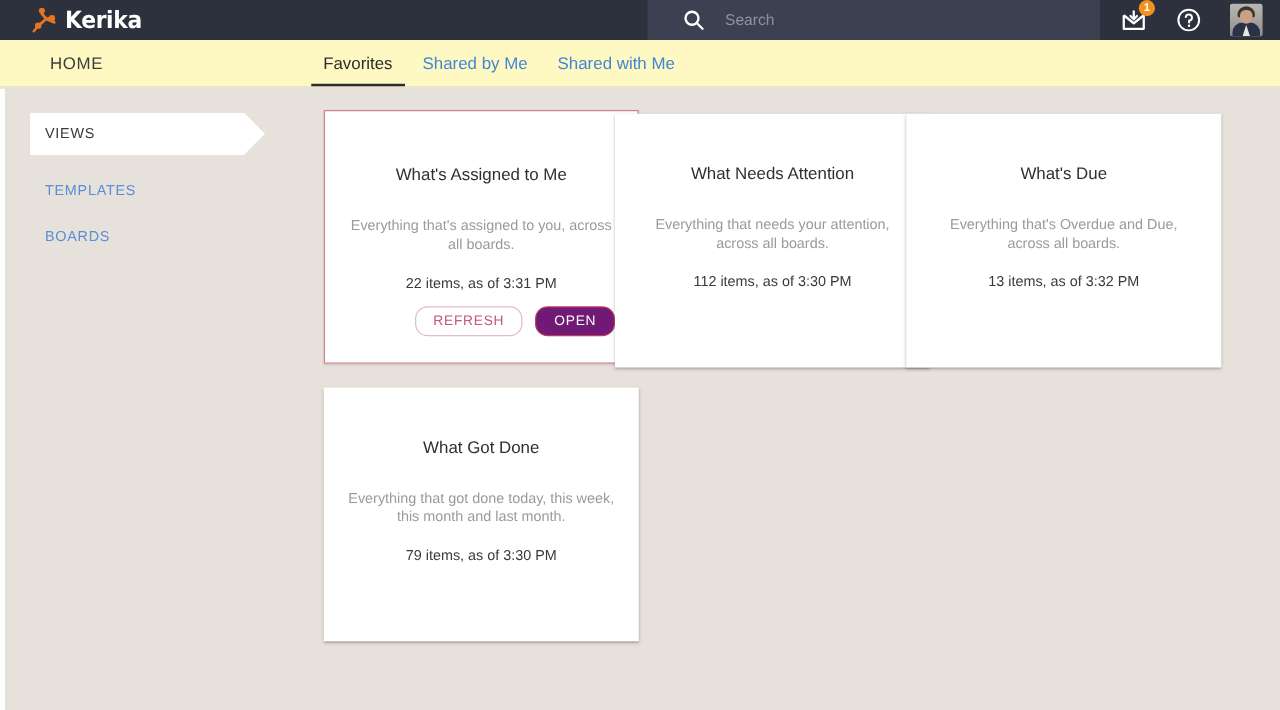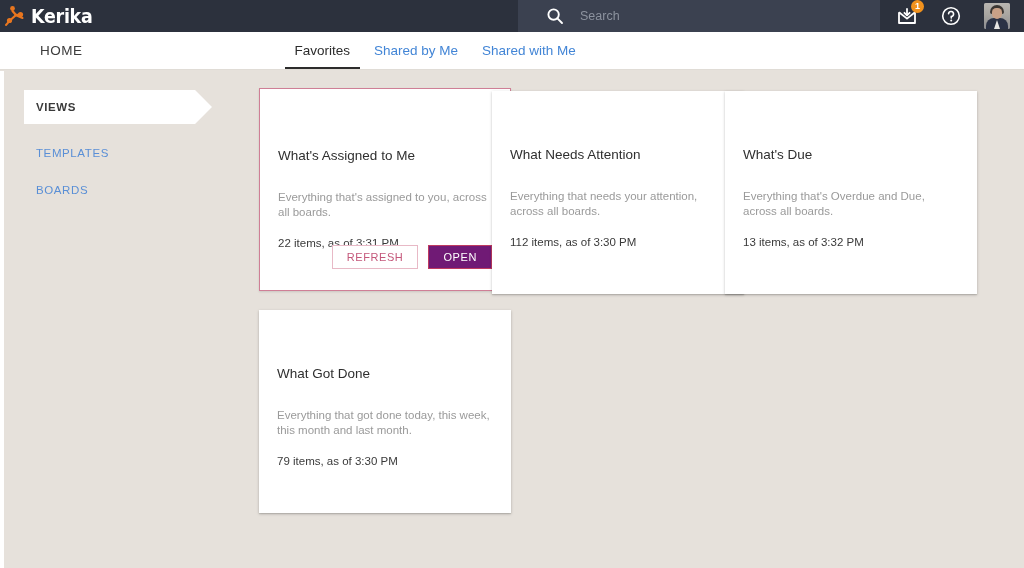--- a/index.html
+++ b/index.html
@@ -25,21 +25,21 @@
     height: 32px;
     background: #2c313d;
     display: flex;
     align-items: center;
   }
 
   .brand {
     display: flex;
     align-items: center;
     height: 32px;
-    padding-left: 3px;
+    padding-left: 24px;
     width: 518px;
     flex: 0 0 518px;
   }
 
   .logo-mark {
     width: 26px;
     height: 24px;
     position: relative;
     flex: 0 0 26px;
   }
@@ -146,25 +146,24 @@
     background: #e7e6e4;
     clip-path: polygon(50% 0, 100% 100%, 0 100%);
   }
 
   
   .navbar {
     position: absolute;
     top: 32px; left: 0;
     width: 1024px;
     height: 38px;
-    background: #ffffff;
+    background: #fef9c3;
     border-bottom: 1px solid #e0dcd6;
     display: flex;
     align-items: stretch;
-    gap: 36px;
   }
 
   .home-link {
     display: flex;
     align-items: center;
     padding-left: 40px;
     font-size: 13.5px;
     color: #3c3c3c;
     letter-spacing: 0.5px;
     cursor: pointer;
@@ -238,21 +237,20 @@
     clip-path: polygon(0 0, 91% 0, 100% 50%, 91% 100%, 0 100%);
     box-shadow: 0 1px 3px rgba(0,0,0,0.18);
     filter: drop-shadow(0 1px 2px rgba(0,0,0,0.16));
   }
   .nav-chip .chip-label {
     position: relative;
     padding-left: 12px;
     font-size: 11.5px;
     letter-spacing: 0.6px;
     color: #3a3a3a;
-    font-weight: bold;
   }
 
   .nav-link {
     padding-left: 12px;
     font-size: 11.5px;
     letter-spacing: 0.6px;
     color: #5a8fd6;
     cursor: pointer;
     height: 16px;
     line-height: 16px;
@@ -266,21 +264,22 @@
     top: 17px;
     left: 259px;
   }
 
   .card {
     position: absolute;
     width: 252px;
     height: 203px;
     background: #ffffff;
     box-shadow: 0 1px 3px rgba(0,0,0,0.20), 0 1px 1px rgba(0,0,0,0.10);
-    padding: 16px 18px;
+    padding: 0 18px;
+    text-align: center;
   }
   .card.selected {
     border: 1px solid #cf7f96;
     box-shadow: 0 1px 2px rgba(0,0,0,0.12);
   }
 
   .card.c0 { left: 0;   top: 0; }
   .card.c1 { left: 233px; top: 3px; }
   .card.c2 { left: 466px; top: 3px; }
   .card.c3 { left: 0;   top: 222px; }
@@ -321,21 +320,21 @@
   .btn {
     font-family: "Liberation Sans", sans-serif;
     font-size: 11px;
     letter-spacing: 0.6px;
     height: 24px;
     padding: 0 14px;
     display: inline-flex;
     align-items: center;
     justify-content: center;
     cursor: pointer;
-    border-radius: 0;
+    border-radius: 10px;
   }
   .btn-outline {
     background: #ffffff;
     border: 1px solid #e8b9c6;
     color: #c4577a;
   }
   .btn-filled {
     background: #701a75;
     border: 1px solid #bf3a60;
     color: #ffffff;

